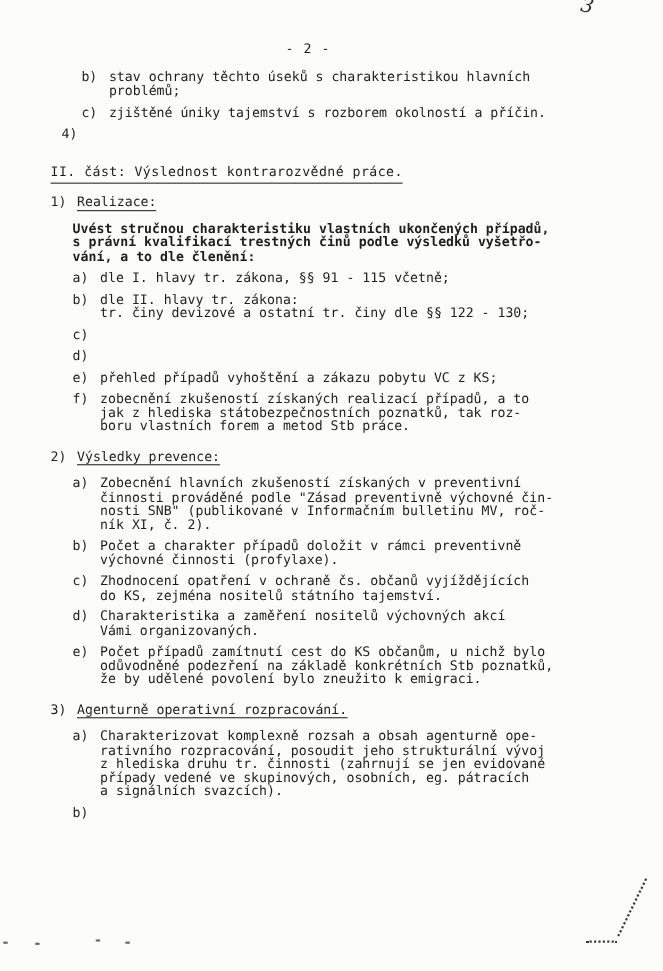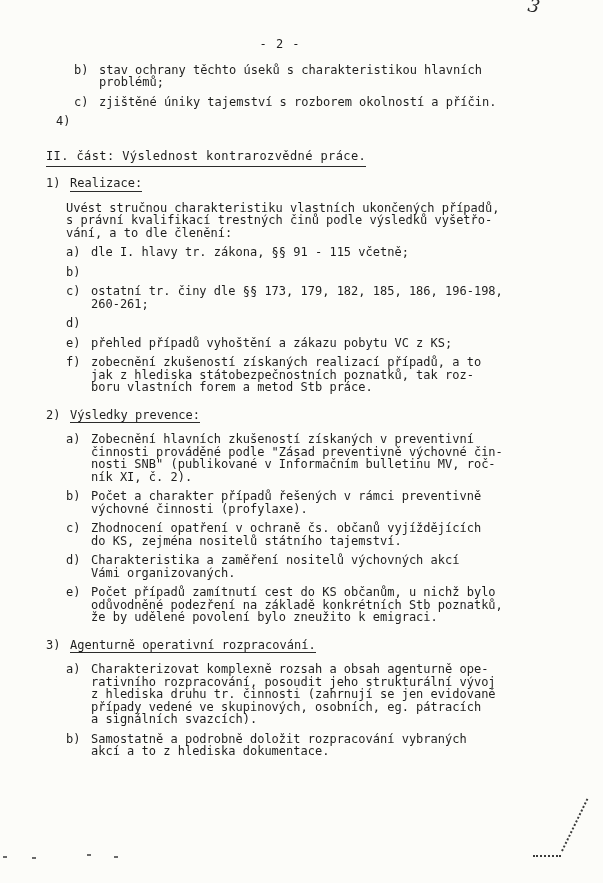--- a/index.html
+++ b/index.html
@@ -26,21 +26,21 @@
   .li .mk { flex:0 0 25px; }
   .li .tx { white-space:pre-wrap; }
   .ind-b { padding-left:74px; }
   .ind-4 { padding-left:56px; margin-top:6px; }
   .part-title { padding-left:46px; margin:22px 15px 2px 0; }
   .part-title .u { border-bottom:1px solid #2b2b2b; padding-bottom:3px; letter-spacing:0.4px; }
   .section { margin-top:15px; }
   .sec-head { display:flex; padding-left:46px; margin-bottom:10px; }
   .sec-head .mk { flex:0 0 24px; }
   .sec-head .hd { border-bottom:1px solid #2b2b2b; padding-bottom:1px;text-align:center; }
-  .sec-intro { padding-left:66px; white-space:pre-wrap; margin-bottom:7px; padding-right:40px; }
+  .sec-intro { padding-left:66px; white-space:pre-wrap; margin-bottom:7px; padding-right:40px;font-weight:bold; }
   .sub { padding-left:66px; }
   .slash {
     position:absolute; right:40px; bottom:32px;
     height:58px; width:0;
     border-left:2px dotted #3a3a3a;
     transform:rotate(26deg); transform-origin:bottom center;
   }
   .slash-dash {
     position:absolute; right:42px; bottom:26px; width:28px; height:0;
     border-top:2px dotted #3a3a3a;
@@ -80,25 +80,25 @@
     </div>
     <div class="sec-intro">Uvést stručnou charakteristiku vlastních ukončených případů,
 s právní kvalifikací trestných činů podle výsledků vyšetřo-
 vání, a to dle členění:</div>
     <div class="li sub">
       <span class="mk">a)</span>
       <span class="tx">dle I. hlavy tr. zákona, §§ 91 - 115 včetně;</span>
     </div>
     <div class="li sub">
       <span class="mk">b)</span>
+      <span class="tx">dle II. hlavy tr. zákona:
+tr. činy devizové a ostatní tr. činy dle §§ 122 - 130;</span>
     </div>
     <div class="li sub">
       <span class="mk">c)</span>
-      <span class="tx">ostatní tr. činy dle §§ 173, 179, 182, 185, 186, 196-198,
-260-261;</span>
     </div>
     <div class="li sub">
       <span class="mk">d)</span>
     </div>
     <div class="li sub">
       <span class="mk">e)</span>
       <span class="tx">přehled případů vyhoštění a zákazu pobytu VC z KS;</span>
     </div>
     <div class="li sub">
       <span class="mk">f)</span>
@@ -115,21 +115,21 @@
     </div>
     <div class="li sub">
       <span class="mk">a)</span>
       <span class="tx">Zobecnění hlavních zkušeností získaných v preventivní
 činnosti prováděné podle "Zásad preventivně výchovné čin-
 nosti SNB" (publikované v Informačním bulletinu MV, roč-
 ník XI, č. 2).</span>
     </div>
     <div class="li sub">
       <span class="mk">b)</span>
-      <span class="tx">Počet a charakter případů řešených v rámci preventivně
+      <span class="tx">Počet a charakter případů doložit v rámci preventivně
 výchovné činnosti (profylaxe).</span>
     </div>
     <div class="li sub">
       <span class="mk">c)</span>
       <span class="tx">Zhodnocení opatření v ochraně čs. občanů vyjíždějících
 do KS, zejména nositelů státního tajemství.</span>
     </div>
     <div class="li sub">
       <span class="mk">d)</span>
       <span class="tx">Charakteristika a zaměření nositelů výchovných akcí
@@ -151,22 +151,20 @@
     <div class="li sub">
       <span class="mk">a)</span>
       <span class="tx">Charakterizovat komplexně rozsah a obsah agenturně ope-
 rativního rozpracování, posoudit jeho strukturální vývoj
 z hlediska druhu tr. činnosti (zahrnují se jen evidované
 případy vedené ve skupinových, osobních, eg. pátracích
 a signálních svazcích).</span>
     </div>
     <div class="li sub">
       <span class="mk">b)</span>
-      <span class="tx">Samostatně a podrobně doložit rozpracování vybraných
-akcí a to z hlediska dokumentace.</span>
     </div>
   </div>
 
   <div class="slash"></div>
   <div class="slash-dash"></div>
 
   <span class="speck" style="left:3px;  bottom:25px;"></span>
   <span class="speck" style="left:32px; bottom:24px;"></span>
   <span class="speck" style="left:87px; bottom:27px;"></span>
   <span class="speck" style="left:114px;bottom:25px;"></span>

